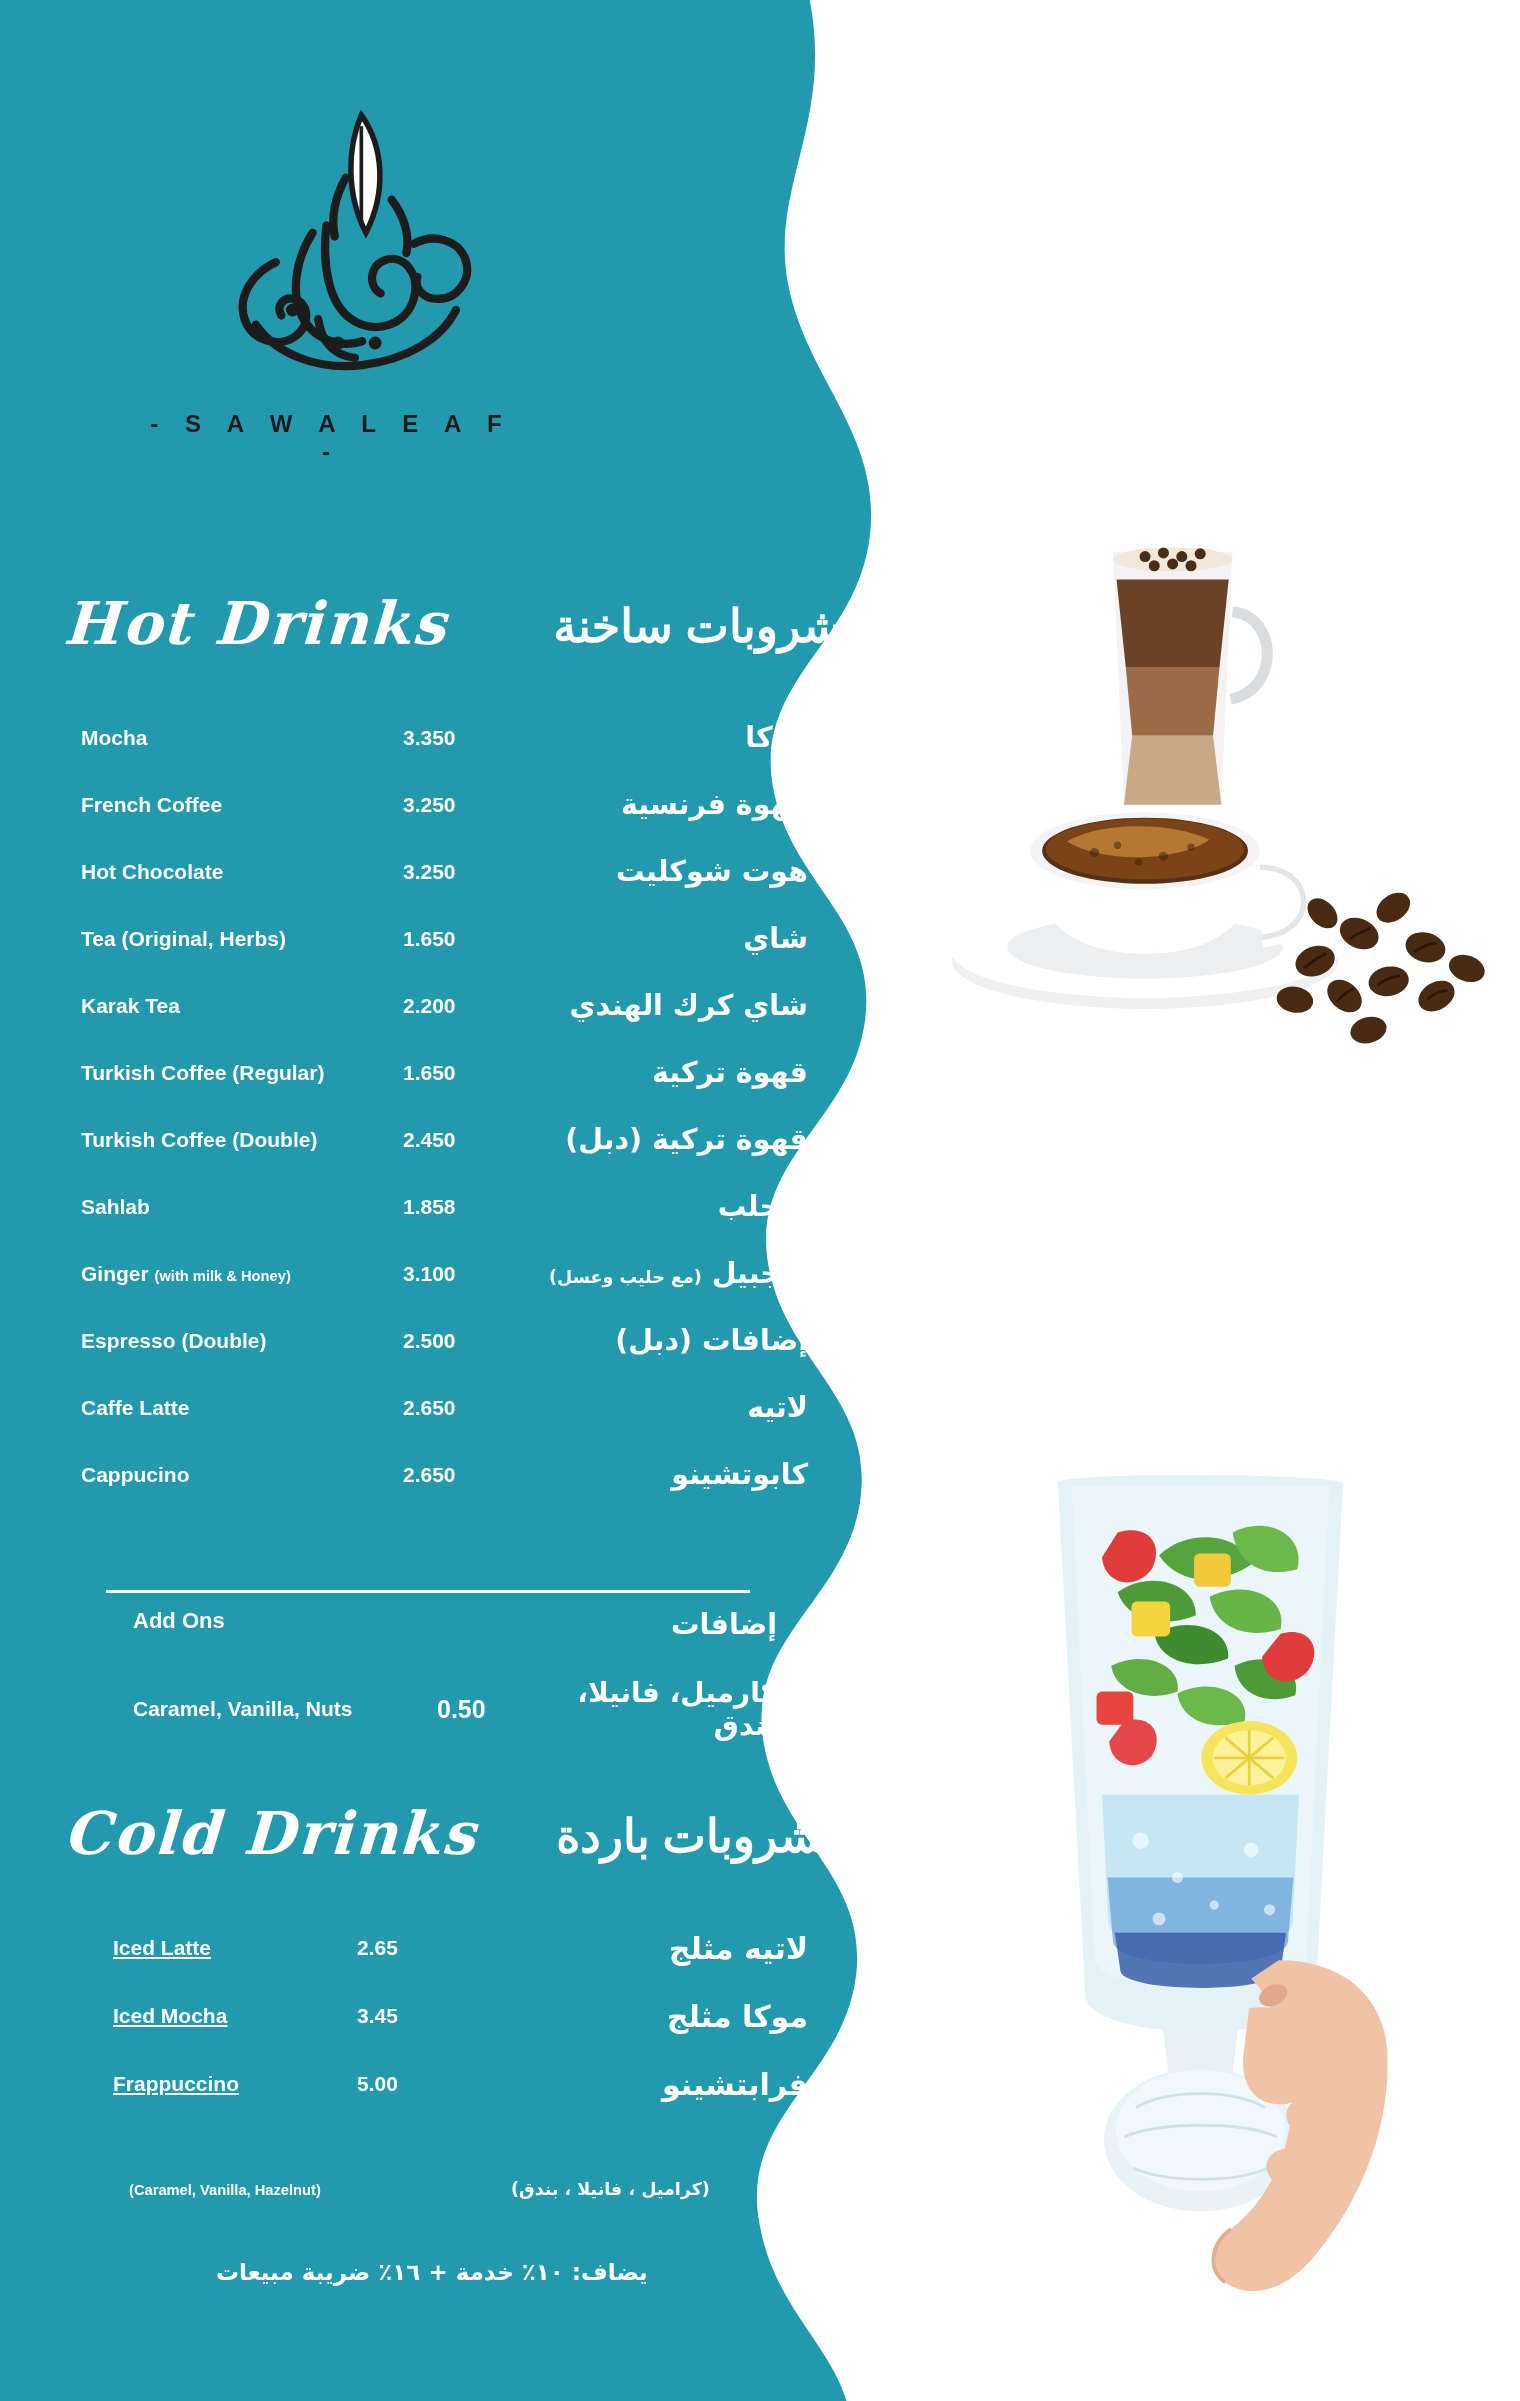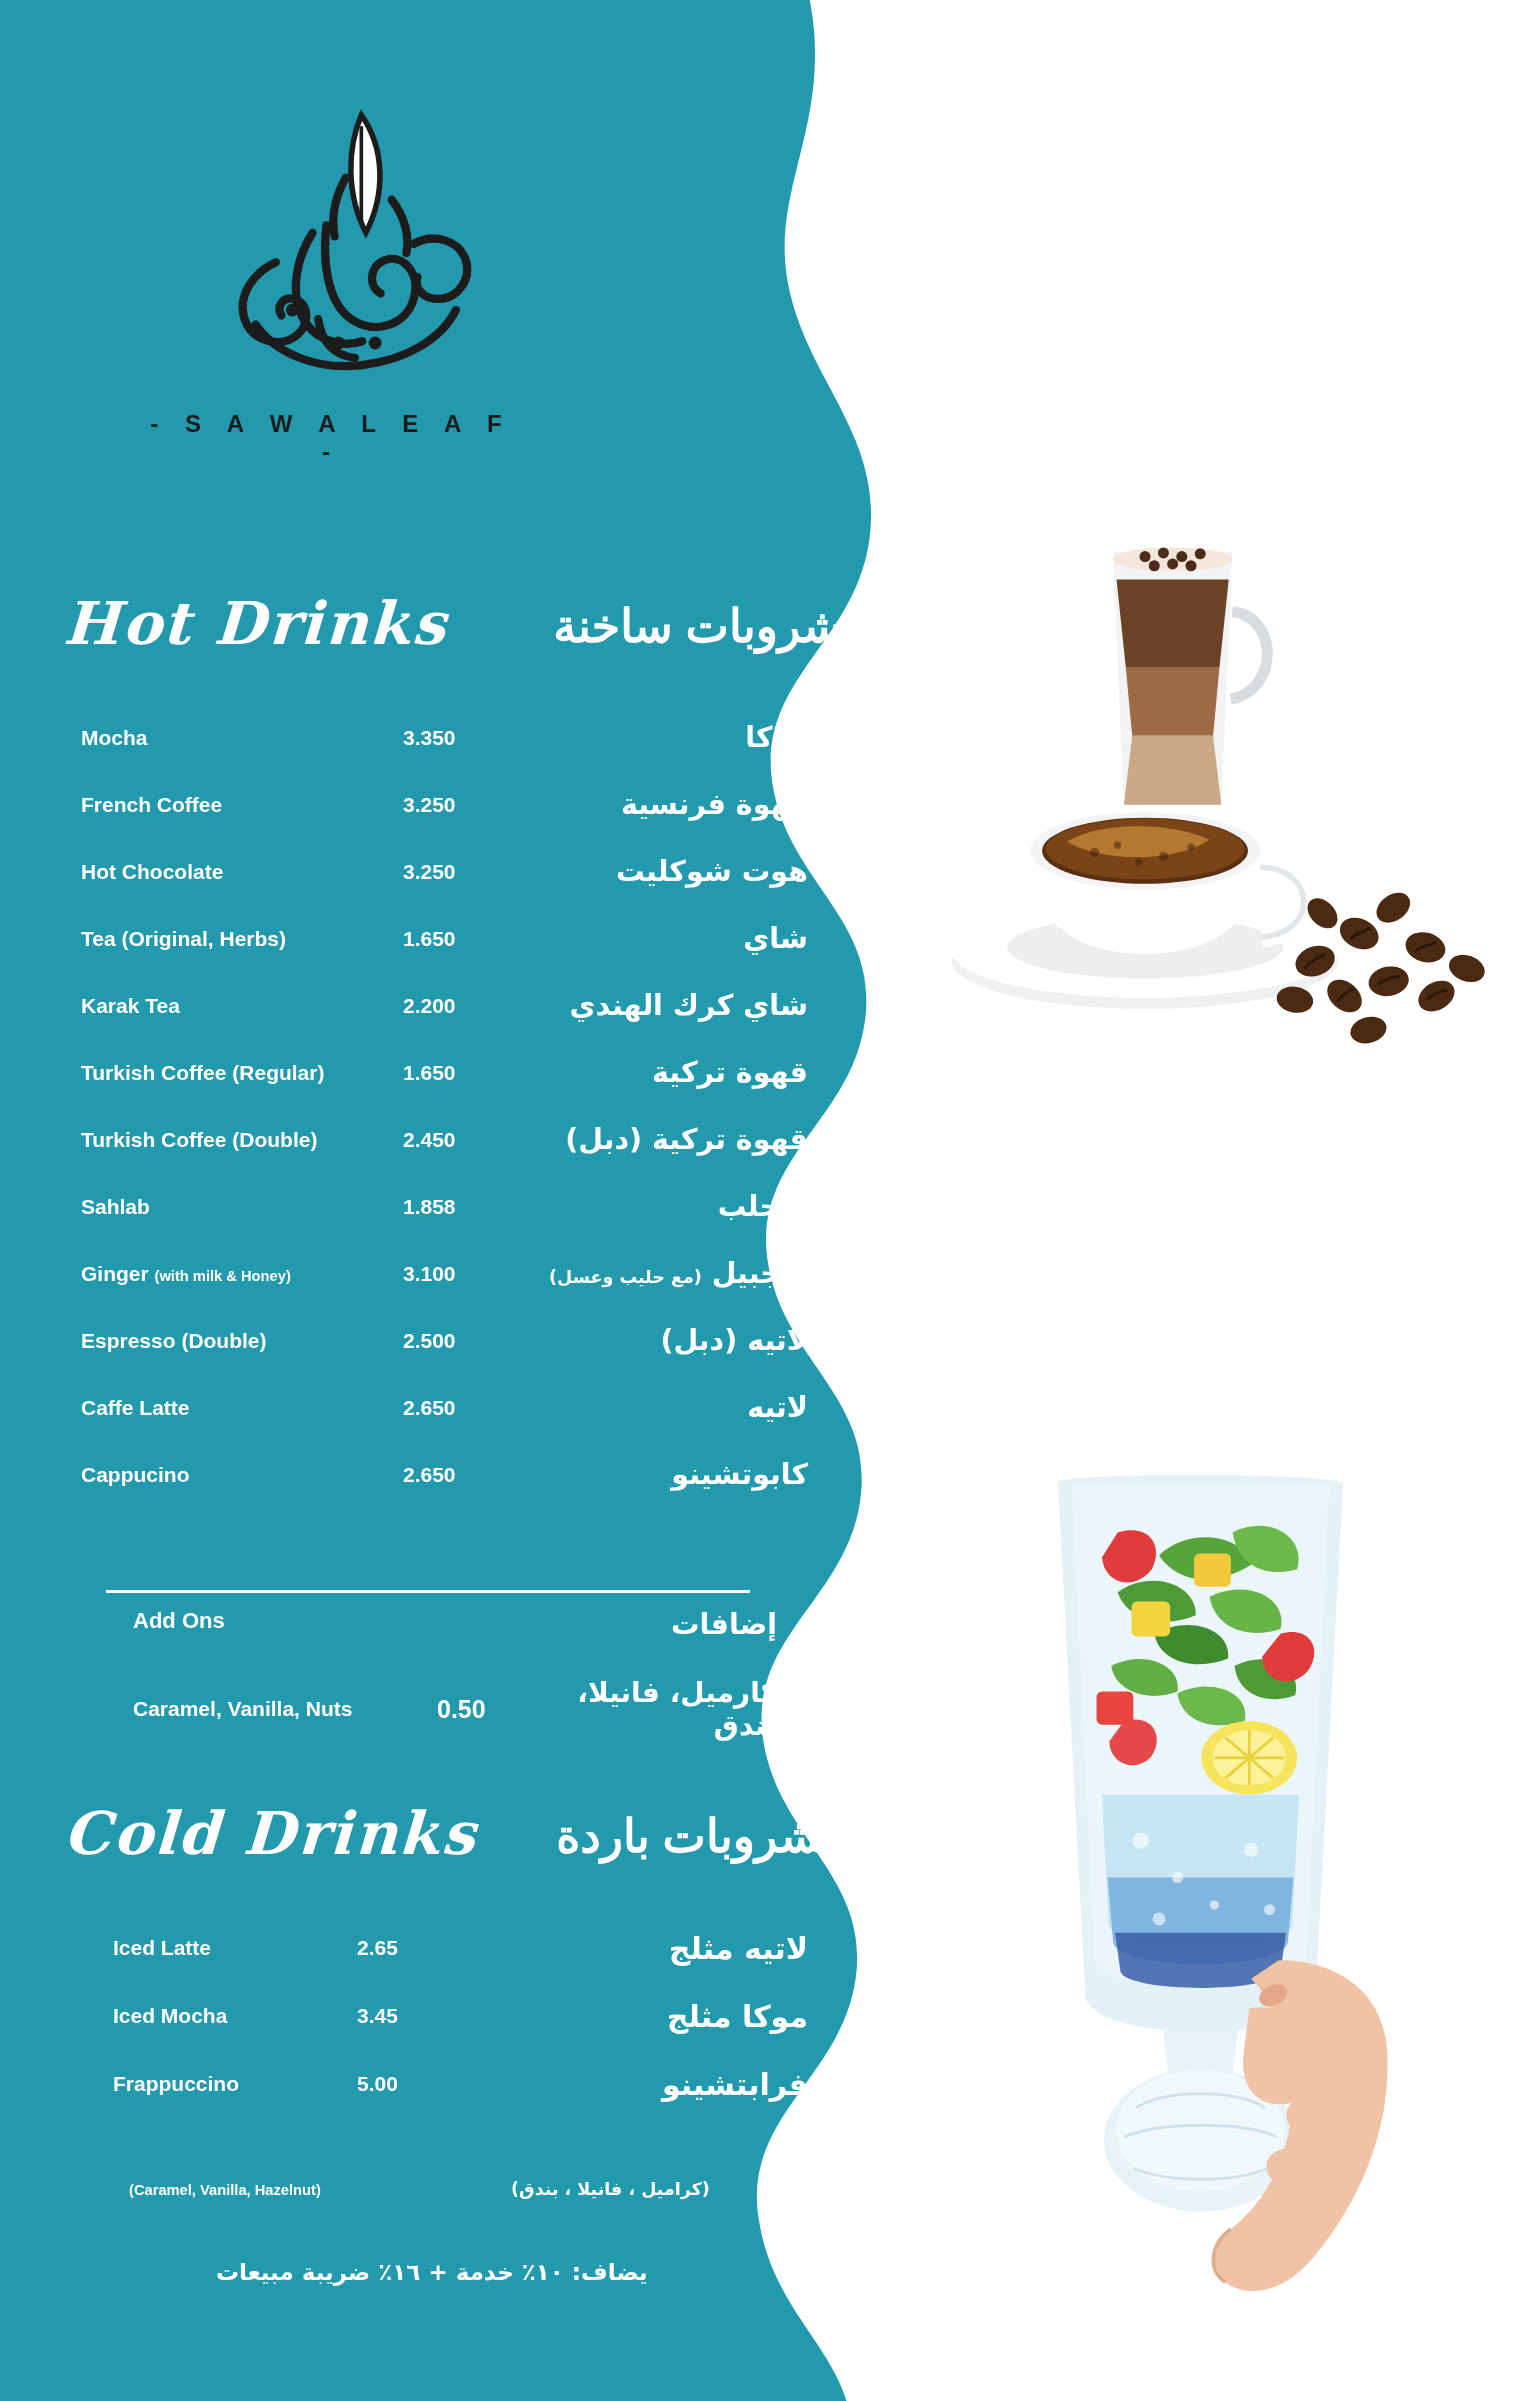--- a/index.html
+++ b/index.html
@@ -111,21 +111,21 @@
     white-space: nowrap;
   }
   .row .ar .sub {
     font-size: 17.5px;
     font-weight: 700;
   }
 
   
   #hot-list .row { height: 67px; }
   #cold-list .row { height: 68px; }
-  #cold-list .row .en { width: 276px; padding-left: 32px; }
+  #cold-list .row .en { width: 276px; padding-left: 32px; text-decoration: underline; }
   #cold-list .row .price { width: 110px; }
   #cold-list .row .ar { font-size: 30px; }
 
   
   .divider {
     position: absolute;
     z-index: 6;
     height: 2.8px;
     background: #ffffff;
   }
@@ -273,21 +273,21 @@
         <div class="ar">سحلب</div>
       </div>
       <div class="row">
         <div class="en">Ginger <span class="sub">(with milk &amp; Honey)</span></div>
         <div class="price">3.100</div>
         <div class="ar">زنجبيل <span class="sub"> (مع حليب وعسل)</span></div>
       </div>
       <div class="row">
         <div class="en">Espresso (Double)</div>
         <div class="price">2.500</div>
-        <div class="ar">لاتيه (دبل)</div>
+        <div class="ar">إضافات (دبل)</div>
       </div>
       <div class="row">
         <div class="en">Caffe Latte</div>
         <div class="price">2.650</div>
         <div class="ar">لاتيه</div>
       </div>
       <div class="row">
         <div class="en">Cappucino</div>
         <div class="price">2.650</div>
         <div class="ar">كابوتشينو</div>

